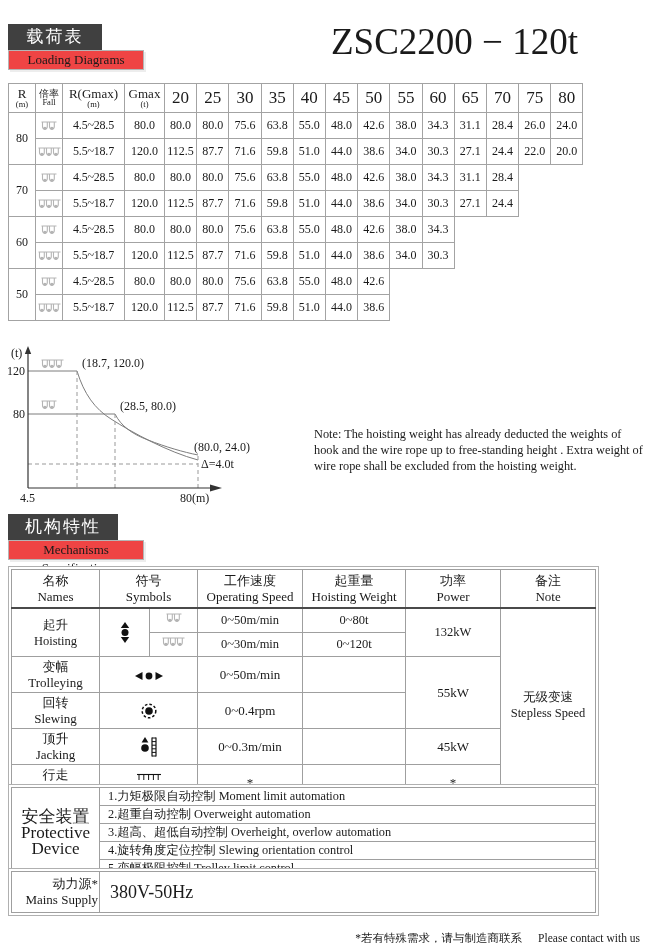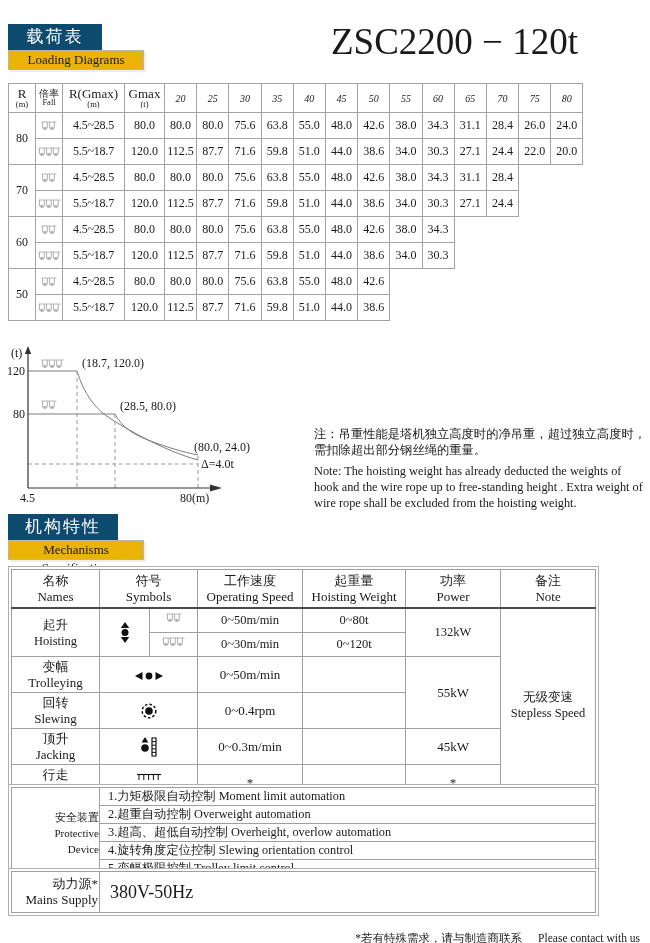--- a/index.html
+++ b/index.html
@@ -1,37 +1,37 @@
 <!DOCTYPE html>
 <html><head>
 <meta charset="utf-8">
 <style>
   html,body{margin:0;padding:0;background:#fff;}
   body{width:650px;height:943px;font-family:"Liberation Serif","DejaVu Serif",serif;color:#1a1a1a;}
   .page{position:relative;width:650px;height:943px;background:#fff;overflow:hidden;}
 
   
   .badge{position:absolute;width:136px;}
-  .badge .blue{background:#0c4a6e;color:#fff;text-align:center;font-size:17px;line-height:26px;height:26px;letter-spacing:2px;}
-  .badge .white{background:#eab308;border:1px solid #b5b5b5;text-align:center;font-size:13px;line-height:18px;height:18px;box-shadow:2px 2px 0 rgba(0,0,0,.07);}
+  .badge .blue{background:#404040;color:#fff;text-align:center;font-size:17px;line-height:26px;height:26px;letter-spacing:2px;}
+  .badge .white{background:#ef4444;border:1px solid #b5b5b5;text-align:center;font-size:13px;line-height:18px;height:18px;box-shadow:2px 2px 0 rgba(0,0,0,.07);}
   .badge1 .blue{width:94px;}
   .badge2 .blue{width:110px;}
 
   .title{position:absolute;left:331px;top:20px;font-size:37px;white-space:nowrap;}
 
   
   .loadwrap{position:absolute;left:8px;top:83px;}
   table.load{border-collapse:collapse;table-layout:fixed;width:574px;}
   table.load th,table.load td{border:1px solid #a3a3a3;text-align:center;vertical-align:middle;padding:0;font-weight:normal;overflow:hidden;}
   table.load thead th{height:28px;}
   table.load tbody td{height:25px;font-size:12px;}
   table.load td.empty{border:none;background:#fff;}
   .h1{font-size:13px;line-height:13px;}
   .h2{font-size:8.5px;line-height:9px;}
-  .hrad{font-size:10px;font-style:italic;}
+  .hrad{font-size:17px;}
   td.rcell{font-size:15px;}
   td.rangecell{font-size:11.5px;letter-spacing:-0.2px;}
   td.gmaxcell{font-size:12px;}
   td.fallcell svg{display:inline-block;vertical-align:middle;}
 
   
   .chart{position:absolute;left:8px;top:344px;width:330px;height:165px;}
   .chart svg text{font-size:12px;fill:#1a1a1a;font-family:"Liberation Serif","DejaVu Serif",serif;}
   .chart .fallic{position:absolute;}
 
@@ -49,21 +49,21 @@
   table.mech{border-collapse:collapse;table-layout:fixed;width:584px;}
   table.mech td{border:1px solid #9f9f9f;text-align:center;vertical-align:middle;padding:1px 2px;font-size:13px;}
   table.mech tr.mh td{border-bottom:2px solid #4a4a4a;height:35px;}
   table.mech tr.sub td{height:21px;font-size:12.5px;}
   table.mech tr.big td{height:33px;}
   .zh,.en{line-height:16px;}
   .sym svg{display:inline-block;vertical-align:middle;}
 
   table.prot{border-collapse:collapse;table-layout:fixed;width:584px;}
   table.prot td{border:1px solid #9f9f9f;vertical-align:middle;padding:0 0 0 8px;font-size:12.3px;height:15px;text-align:left;}
-  table.prot td.lbl{text-align:right;padding:0;font-size:11px;line-height:15px;}
+  table.prot td.lbl{text-align:center;padding:0;font-size:17px;line-height:15px;}
 
   table.mains{border-collapse:collapse;table-layout:fixed;width:584px;}
   table.mains td{border:1px solid #9f9f9f;vertical-align:middle;font-size:13px;height:38px;}
   table.mains td.lbl{text-align:right;line-height:16px;}
   table.mains td.val{text-align:left;padding-left:10px;font-size:18px;}
 
   .footer{position:absolute;right:10px;top:913px;font-size:11.5px;white-space:nowrap;margin-top:17px;}
   .footer .en{margin-left:16px;}
 </style>
 </head>
@@ -385,21 +385,20 @@
     <div class="fallic" style="left:33px;top:53px;"><svg width="16" height="11" viewBox="0 0 16 11">
           <line x1="0.5" y1="1" x2="15.5" y2="1" stroke="#b4b4b4" stroke-width="1"></line>
           <path d="M1.5,1 v4.4 a2.4,2.4 0 0 0 4.8,0 V1" fill="none" stroke="#b4b4b4" stroke-width="1.1"></path>
           <circle cx="3.9" cy="7.4" r="1.7" fill="#b4b4b4"></circle>
           <path d="M8.5,1 v4.4 a2.4,2.4 0 0 0 4.8,0 V1" fill="none" stroke="#b4b4b4" stroke-width="1.1"></path>
           <circle cx="10.9" cy="7.4" r="1.7" fill="#b4b4b4"></circle>
         </svg></div>
   </div>
 
   <div class="notes">
-    <p class="zh">注：吊重性能是塔机独立高度时的净吊重，超过独立高度时，需扣除超出部分钢丝绳的重量。</p>
     <p class="en">Note: The hoisting weight has already deducted the weights of hook and the wire rope up to free-standing height . Extra weight of wire rope shall be excluded from the hoisting weight.</p>
   </div>
 
   <div class="badge badge2" style="left:8px;top:514px;">
     <div class="blue">机构特性</div>
     <div class="white">Mechanisms Specification</div>
   </div>
 
   <div class="frame framemech">
     <table class="mech">

